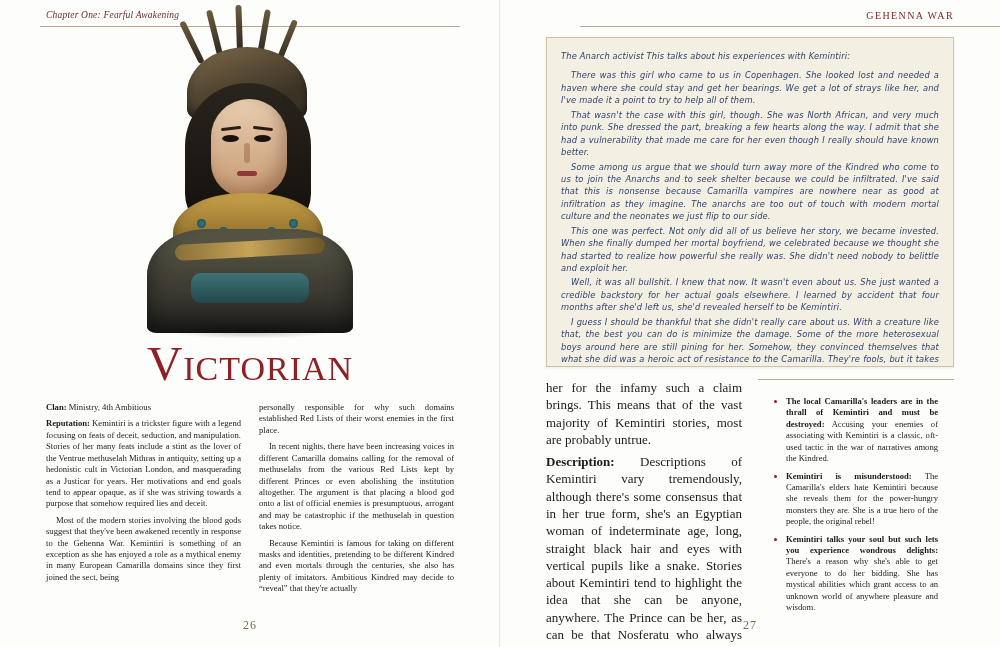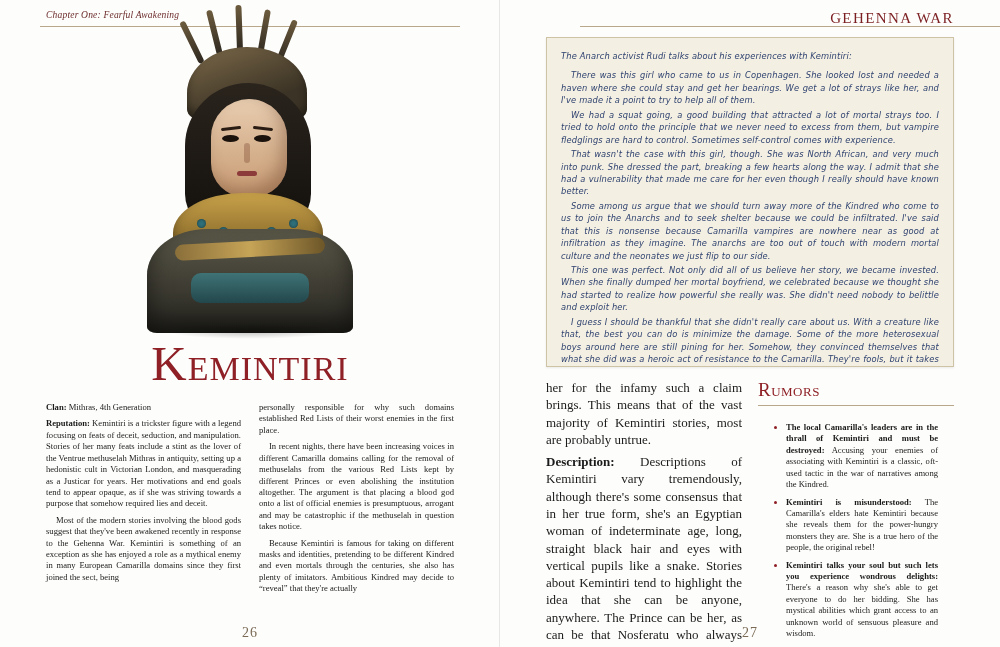--- a/index.html
+++ b/index.html
@@ -31,21 +31,21 @@
     font-style: italic;
     letter-spacing: .2px;
     height: 14px;
     white-space: nowrap;
   }
   .runhead-right {
     text-align: right;
     font-style: normal;
     font-variant: small-caps;
     letter-spacing: 1.4px;
-    font-size: 15px;
+    font-size: 10px;
     color: #7b1f22;
   }
   .rule {
     border-bottom: 1px solid #b9a78c;
     margin-top: 2px;
     width: 100%;
   }
   .rule-left { margin-left: -6px; width: 420px; }
   .rule-right { width: 420px; margin-left: 34px; }
 
@@ -165,22 +165,22 @@
     color: #1b1b1b;
     text-align: justify;
     height: 200px;
   }
   .cols2 p { margin: 0 0 5px 0; text-indent: 0; }
   .cols2 p.ind { text-indent: 10px; }
   .lead { font-weight: bold; }
 
   .folio {
     position: absolute;
-    bottom: 6px;
-    font-size: 14px;
+    bottom: 14px;
+    font-size: 12px;
     color: #7a6a55;
     letter-spacing: 1px;
   }
   .folio-left { left: 0; right: 0; text-align: center; }
   .folio-right { left: 0; right: 0; text-align: center; }
 
   
   .note-box {
     margin-top: 10px;
     background: #f3efe2;
@@ -271,64 +271,63 @@
           <div class="bead" style="left:116px; top:26px;"></div>
         </div>
         <div class="body">
           <div class="sash"></div>
           <div class="teal"></div>
         </div>
         <div class="shadow-pool"></div>
       </div>
     </div>
 
-    <h1 class="title">Kemintiri</h1>
+    <h1 class="title">Victorian</h1>
 
     <div class="cols2">
-      <p><span class="lead">Clan:</span><span> Mithras, 4th Generation</span></p>
+      <p><span class="lead">Clan:</span><span> Ministry, 4th Ambitious</span></p>
       <p><span class="lead">Reputation:</span><span> Kemintiri is a trickster figure with a legend focusing on feats of deceit, seduction, and manipulation. Stories of her many feats include a stint as the lover of the Ventrue methuselah Mithras in antiquity, setting up a hedonistic cult in Victorian London, and masquerading as a Justicar for years. Her motivations and end goals tend to appear opaque, as if she was striving towards a purpose that somehow required lies and deceit.</span></p>
       <p class="ind">Most of the modern stories involving the blood gods suggest that they've been awakened recently in response to the Gehenna War. Kemintiri is something of an exception as she has enjoyed a role as a mythical enemy in many European Camarilla domains since they first joined the sect, being</p>
       <p>personally responsible for why such domains established Red Lists of their worst enemies in the first place.</p>
       <p class="ind">In recent nights, there have been increasing voices in different Camarilla domains calling for the removal of methuselahs from the various Red Lists kept by different Princes or even abolishing the institution altogether. The argument is that placing a blood god onto a list of official enemies is presumptuous, arrogant and may be catastrophic if the methuselah in question takes notice.</p>
       <p class="ind">Because Kemintiri is famous for taking on different masks and identities, pretending to be different Kindred and even mortals through the centuries, she also has plenty of imitators. Ambitious Kindred may decide to “reveal” that they're actually</p>
     </div>
 
     <div class="folio folio-left">26</div>
   </div>
 
   <div class="gutter"></div>
 
   <div class="page page-right">
 
     <div class="runhead runhead-right">GEHENNA WAR</div>
     <div class="rule rule-right"></div>
 
     <div class="note-box">
-      <p class="first">The Anarch activist Rudi talks about his experiences with Kemintiri:</p>
+      <p class="first">The Anarch activist This talks about his experiences with Kemintiri:</p>
       <p class="body-note">There was this girl who came to us in Copenhagen. She looked lost and needed a haven where she could stay and get her bearings. We get a lot of strays like her, and I've made it a point to try to help all of them.</p>
-      <p class="body-note">We had a squat going, a good building that attracted a lot of mortal strays too. I tried to hold onto the principle that we never need to excess from them, but vampire fledglings are hard to control. Sometimes self-control comes with experience.</p>
       <p class="body-note">That wasn't the case with this girl, though. She was North African, and very much into punk. She dressed the part, breaking a few hearts along the way. I admit that she had a vulnerability that made me care for her even though I really should have known better.</p>
       <p class="body-note">Some among us argue that we should turn away more of the Kindred who come to us to join the Anarchs and to seek shelter because we could be infiltrated. I've said that this is nonsense because Camarilla vampires are nowhere near as good at infiltration as they imagine. The anarchs are too out of touch with modern mortal culture and the neonates we just flip to our side.</p>
       <p class="body-note">This one was perfect. Not only did all of us believe her story, we became invested. When she finally dumped her mortal boyfriend, we celebrated because we thought she had started to realize how powerful she really was. She didn't need nobody to belittle and exploit her.</p>
+      <p class="body-note">Well, it was all bullshit. I knew that now. It wasn't even about us. She just wanted a credible backstory for her actual goals elsewhere. I learned by accident that four months after she'd left us, she'd revealed herself to be Kemintiri.</p>
       <p class="body-note">I guess I should be thankful that she didn't really care about us. With a creature like that, the best you can do is minimize the damage. Some of the more heterosexual boys around here are still pining for her. Somehow, they convinced themselves that what she did was a heroic act of resistance to the Camarilla. They're fools, but it takes a lot to resist a blood god.</p>
     </div>
 
     <div class="right-cols">
       <div class="rc-left">
         <p>her for the infamy such a claim brings. This means that of the vast majority of Kemintiri stories, most are probably untrue.</p>
         <p><span class="lead">Description:</span><span> Descriptions of Kemintiri vary tremendously, although there's some consensus that in her true form, she's an Egyptian woman of indeterminate age, long, straight black hair and eyes with vertical pupils like a snake. Stories about Kemintiri tend to highlight the idea that she can be anyone, anywhere. The Prince can be her, as can be that Nosferatu who always wears a mask. Stories about her tend to engender paranoia among the easily influenced.</span></p>
       </div>
 
       <div class="rc-right">
-        <div class="rumors-title">Rumors</div>
         <div class="rumors-rule"></div>
         <ul class="rumors">
           <li><span class="lead">The local Camarilla's leaders are in the thrall of Kemintiri and must be destroyed:</span><span> Accusing your enemies of associating with Kemintiri is a classic, oft-used tactic in the war of narratives among the Kindred.</span></li>
           <li><span class="lead">Kemintiri is misunderstood:</span><span> The Camarilla's elders hate Kemintiri because she reveals them for the power-hungry monsters they are. She is a true hero of the people, the original rebel!</span></li>
-          <li><span class="lead">Kemintiri talks your soul but such lets you experience wondrous delights:</span><span> There's a reason why she's able to get everyone to do her bidding. She has mystical abilities which grant access to an unknown world of sensuous pleasure and wisdom.</span></li>
+          <li><span class="lead">Kemintiri talks your soul but such lets you experience wondrous delights:</span><span> There's a reason why she's able to get everyone to do her bidding. She has mystical abilities which grant access to an unknown world of anywhere pleasure and wisdom.</span></li>
         </ul>
       </div>
     </div>
 
     <div class="folio folio-right">27</div>
   </div>
 
 </div>
 
 </body></html>

